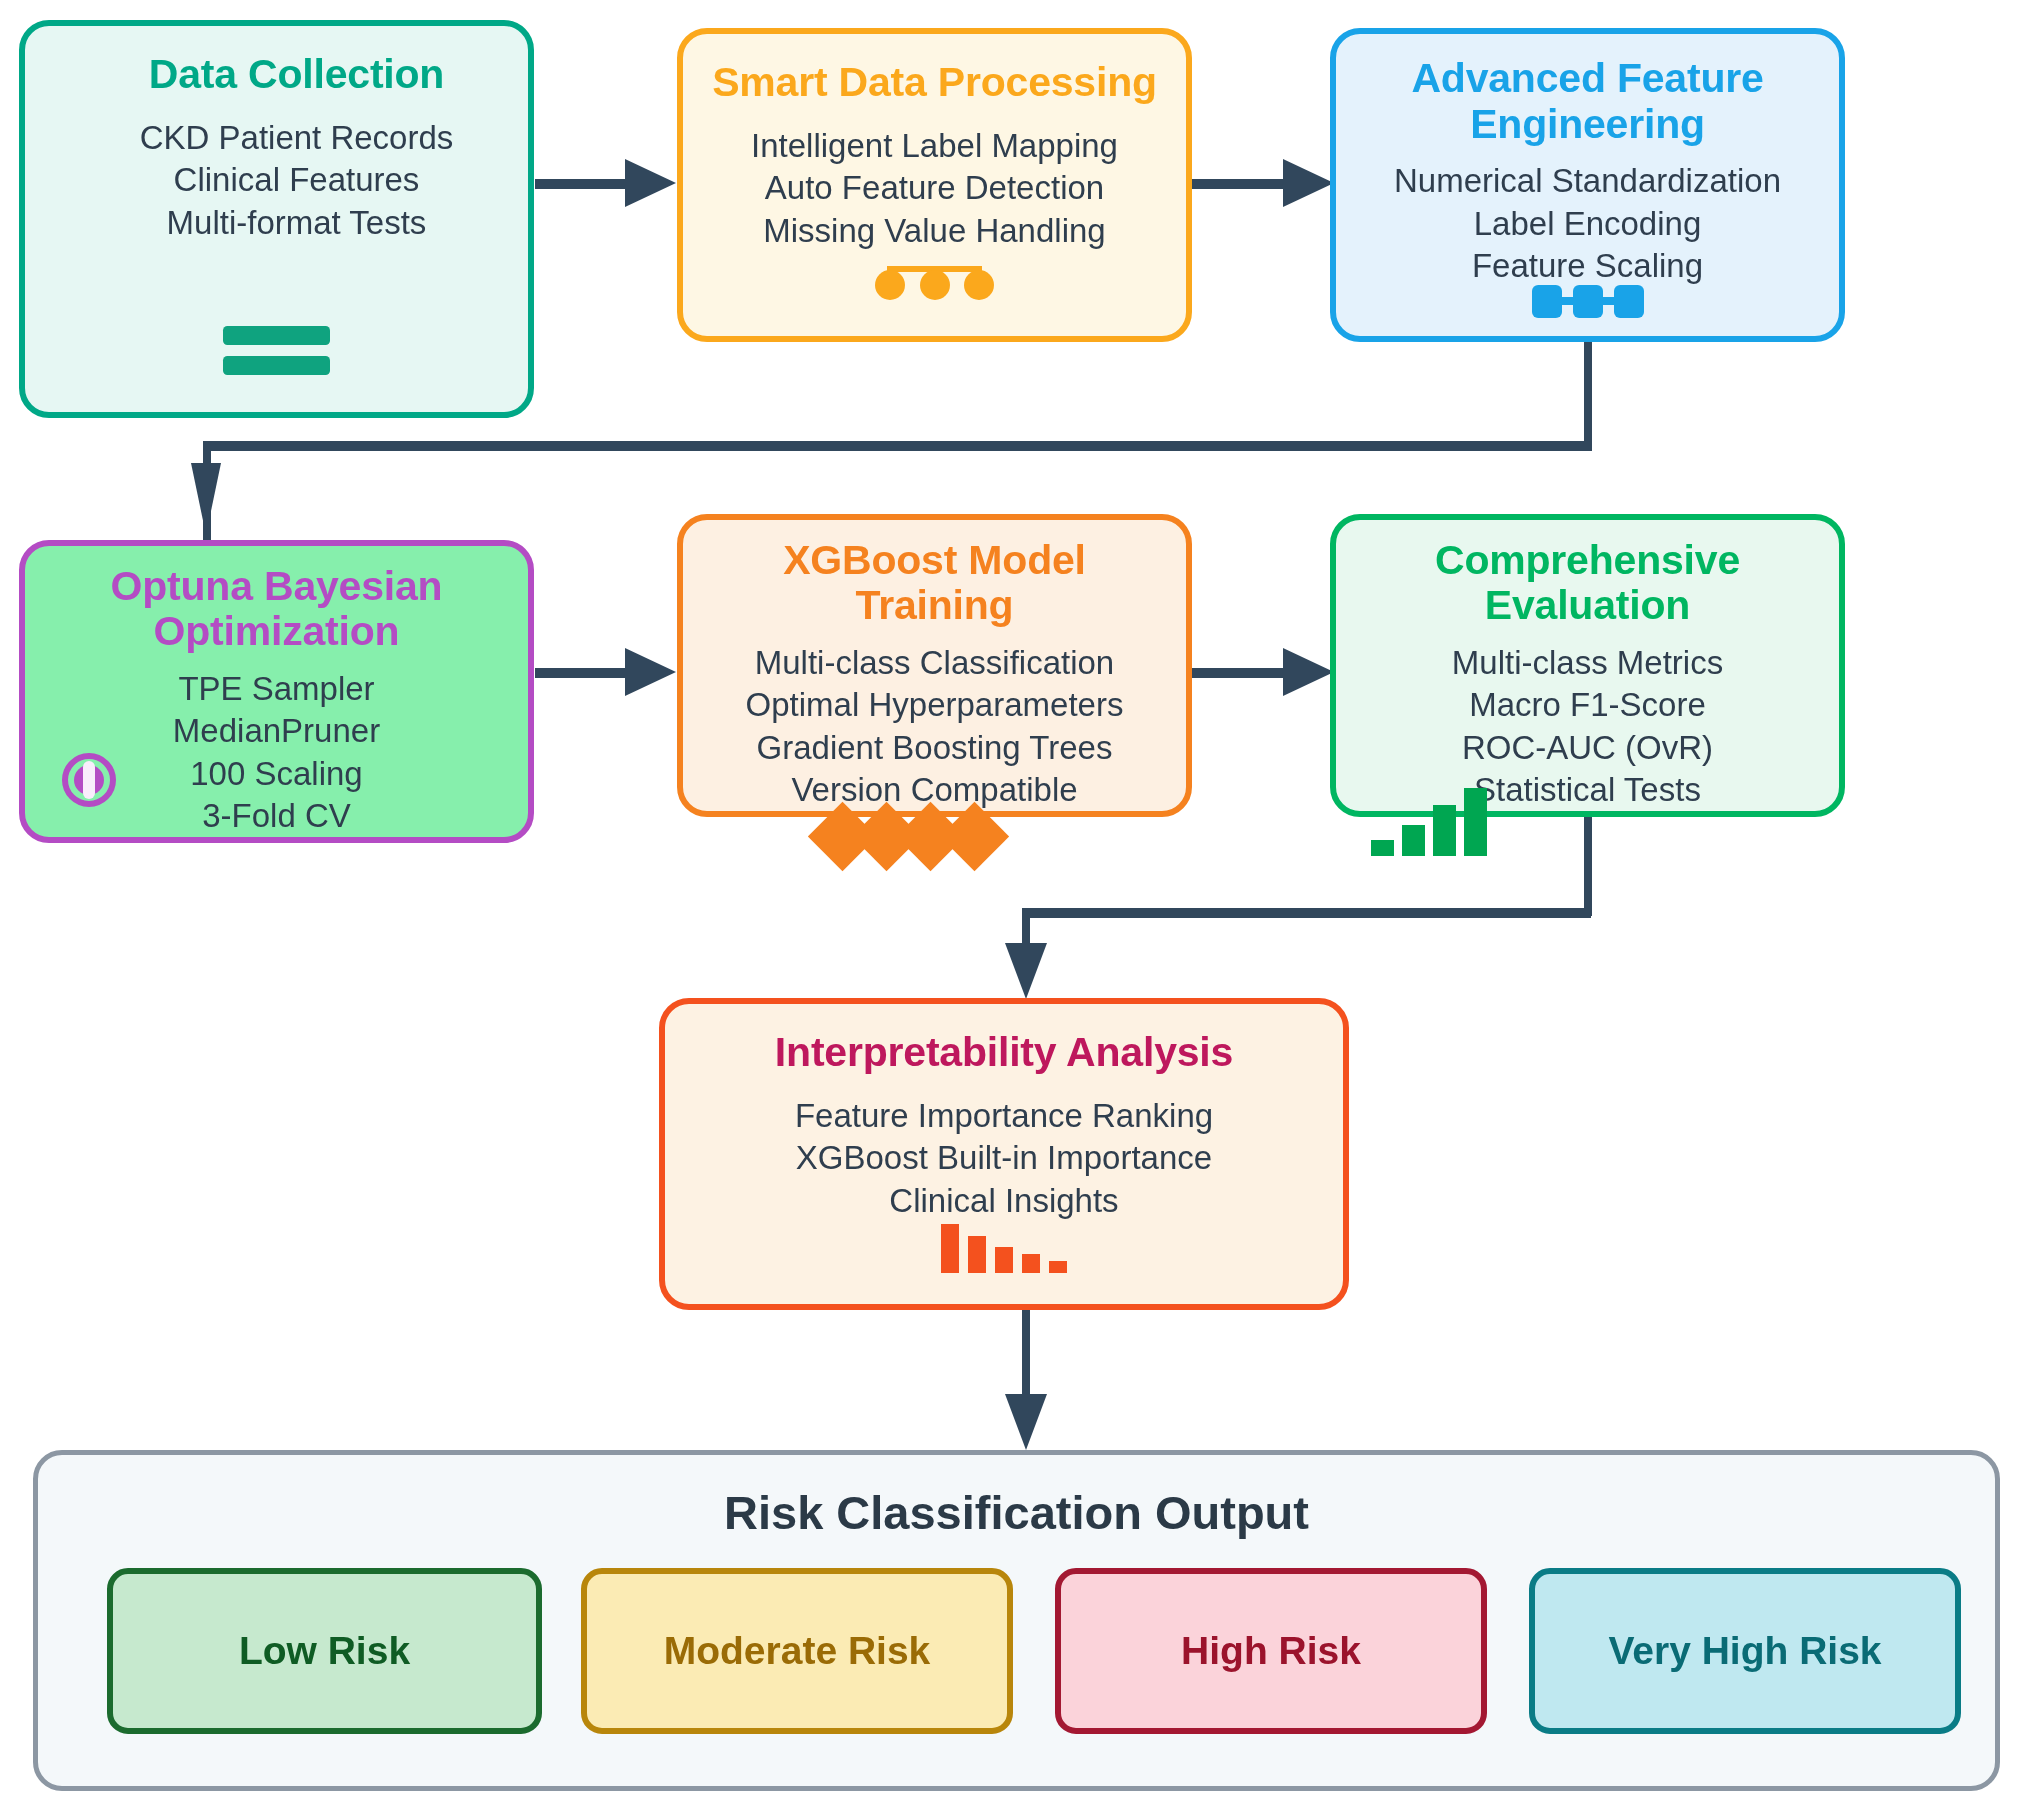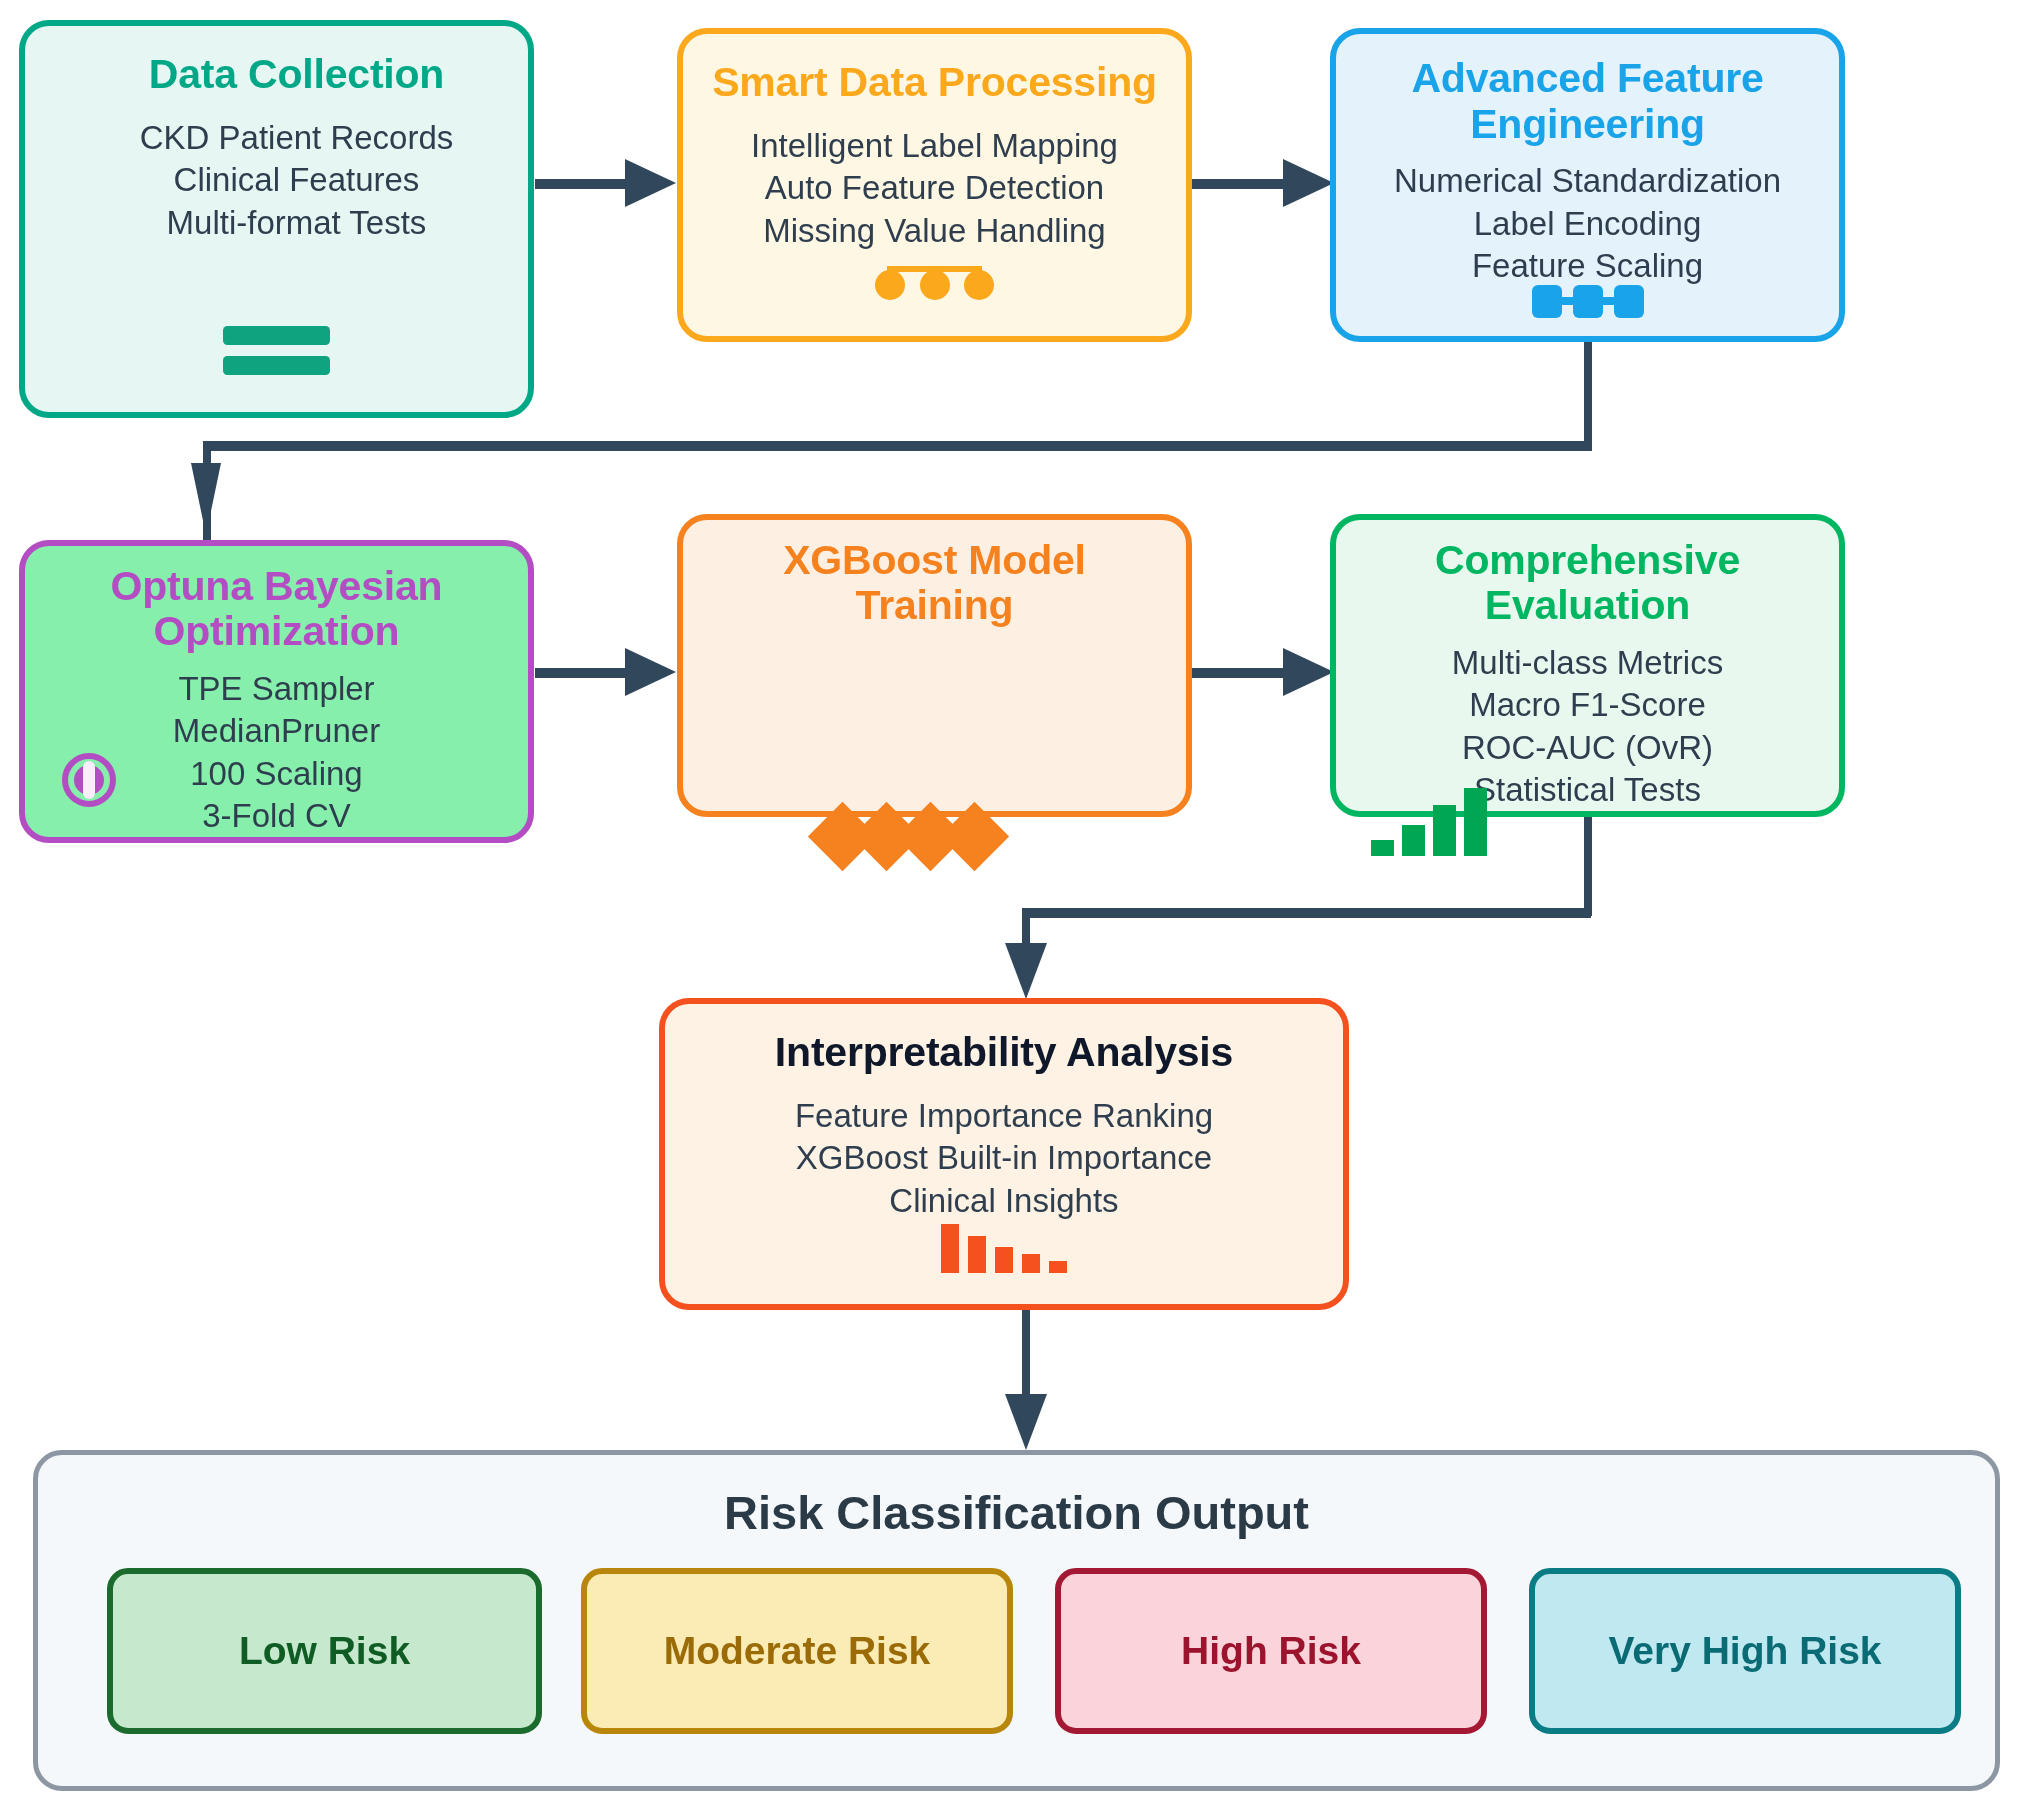--- a/index.html
+++ b/index.html
@@ -218,20 +218,26 @@
           <span class="slit"></span>
       </div>
     </div>
   </div>
 
   <div class="seg" style="left:535px;top:668px;width:105px;height:9.6px;"></div>
   <div class="arrow-r" style="left:625px;top:648px;"></div>
 
   <div class="node" style="left:677px;top:514px;width:515px;height:303px;border-color:#F5821F;background:#FDF0E2;">
     <div class="node-title" style="color:#F5821F;font-size:41px;margin-top:17.5px;max-width:384px;">XGBoost Model Training</div>
+    <div class="node-lines" style="font-size:33px;margin-top:12.2px;">
+      <div class="node-line">Multi-class Classification</div>
+      <div class="node-line">Optimal Hyperparameters</div>
+      <div class="node-line">Gradient Boosting Trees</div>
+      <div class="node-line">Version Compatible</div>
+    </div>
   </div>
   <div class="icon-wrap" style="left:821px;top:812px;">
     <div class="diam-row">
         <i></i>
         <i></i>
         <i></i>
         <i></i>
       </div>
   </div>
 
@@ -255,21 +261,21 @@
       <i style="height:68px;"></i>
     </div>
   </div>
 
   <div class="seg" style="left:1584px;top:817px;width:7.9px;height:99px;"></div>
   <div class="seg" style="left:1022px;top:908px;width:569px;height:9.6px;"></div>
   <div class="seg" style="left:1022px;top:908px;width:7.9px;height:70px;"></div>
   <div class="arrow-d" style="left:1005px;top:943px;"></div>
 
   <div class="node" style="left:659px;top:998px;width:690px;height:312px;border-color:#F4511E;background:#FDF2E3;">
-    <div class="node-title" style="color:#0f172a;font-size:41px;margin-top:26px;">Interpretability Analysis</div>
+    <div class="node-title" style="color:#be185d;font-size:41px;margin-top:26px;">Interpretability Analysis</div>
     <div class="node-lines" style="font-size:33px;margin-top:19px;">
       <div class="node-line">Feature Importance Ranking</div>
       <div class="node-line">XGBoost Built-in Importance</div>
       <div class="node-line">Clinical Insights</div>
     </div>
     <div class="icon-wrap" style="left:0;right:0;bottom:31px;height:52px;">
       <div class="desc-bars">
         <i style="height:49px;"></i>
         <i style="height:37px;"></i>
         <i style="height:26px;"></i>

